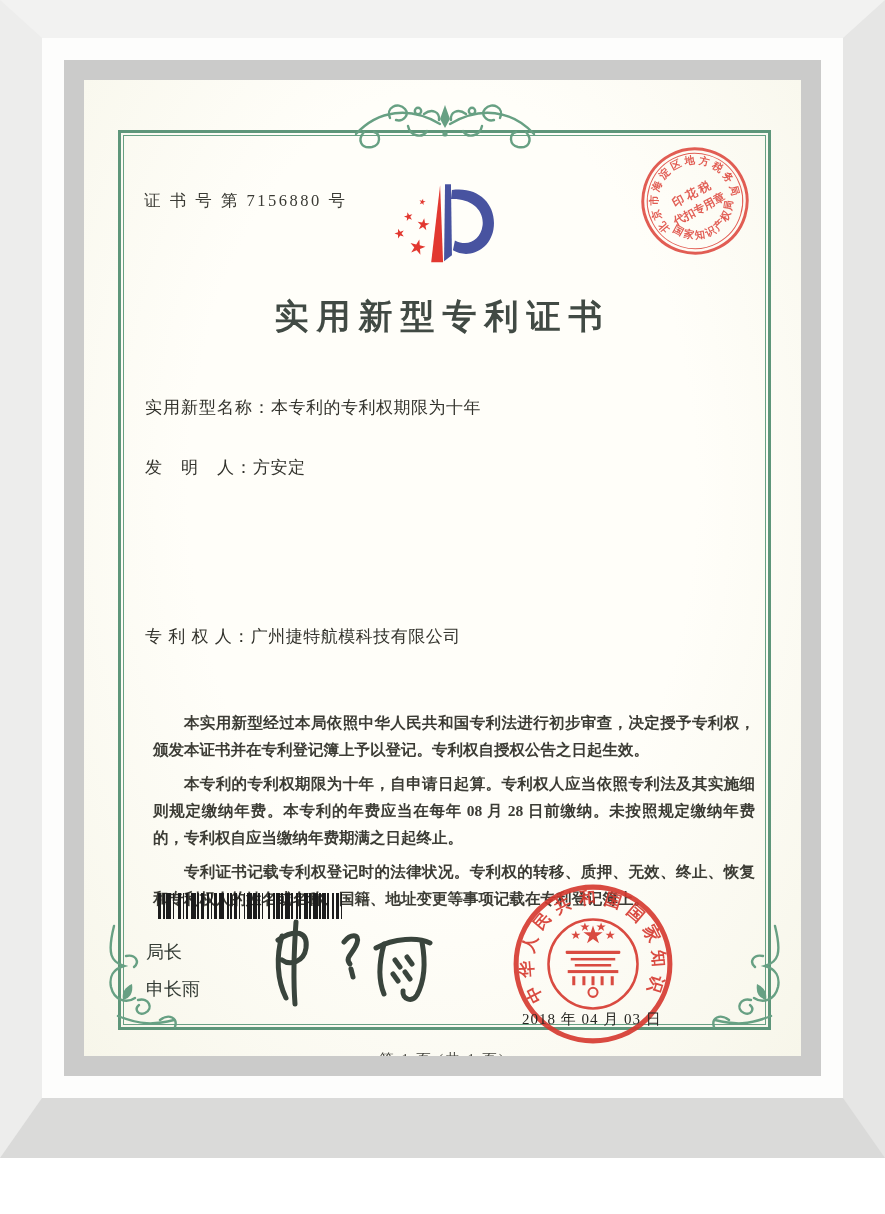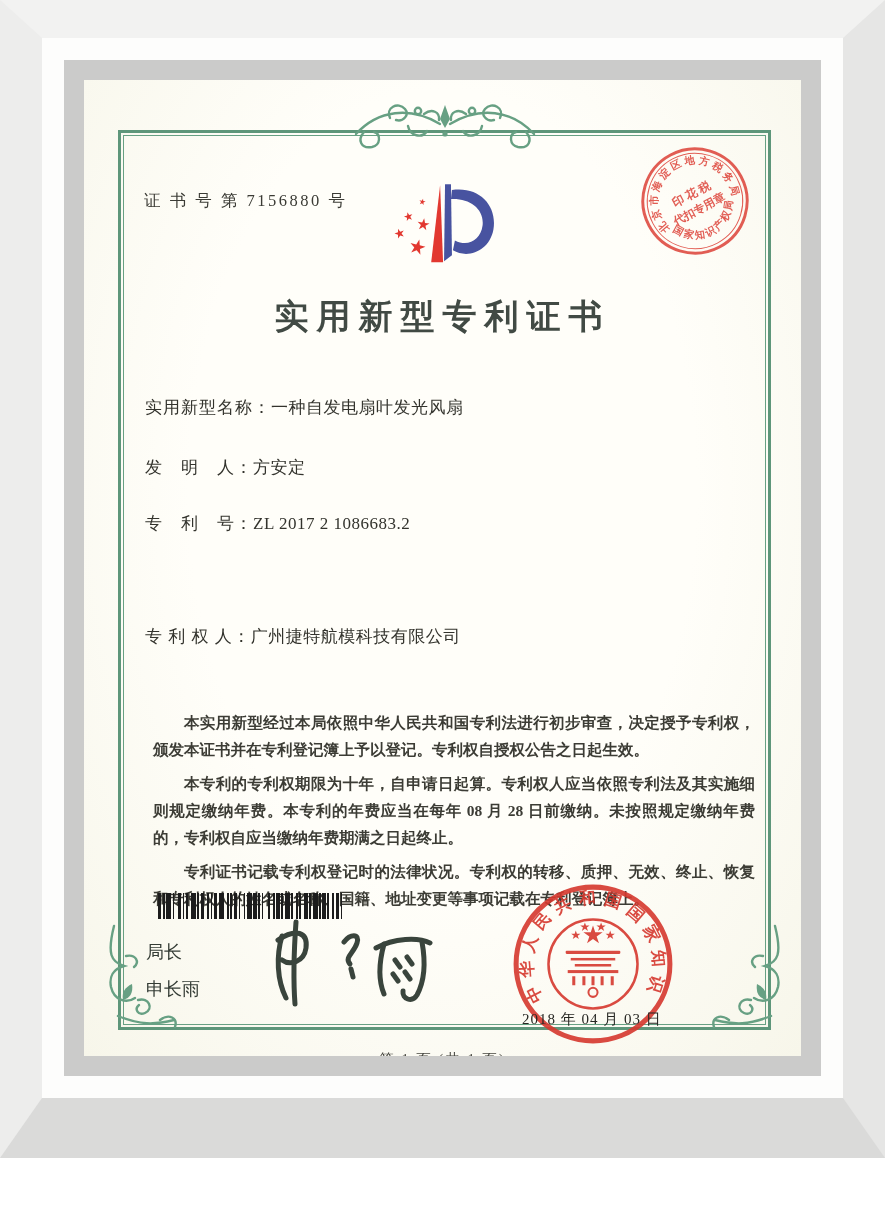--- a/index.html
+++ b/index.html
@@ -119,27 +119,24 @@
     </g>
     <g fill="#4853a0">
       <polygon points="77,6 83,6 84,78 76,84"></polygon>
       <path d="M84 12 C 112 8, 130 28, 126 52 C 122 74, 100 82, 85 73 L 87 63 C 100 70, 113 63, 115 48 C 117 31, 102 20, 83 21 Z"></path>
     </g>
   </svg>
 
   <div class="title">实用新型专利证书</div>
 
   <div class="field" style="top:316px">
-    <span class="flabel">实用新型名称：</span><span class="fvalue">一种自发电扇叶发光风扇</span>
+    <span class="flabel">实用新型名称：</span><span class="fvalue">本专利的专利权期限为十年</span>
   </div>
   <div class="field" style="top:376px">
     <span class="flabel">发　明　人：</span><span class="fvalue">方安定</span>
-  </div>
-  <div class="field" style="top:432px">
-    <span class="flabel">专　利　号：</span><span class="fvalue">ZL 2017 2 1086683.2</span>
   </div>
   <div class="field" style="top:545px">
     <span class="flabel">专 利 权 人：</span><span class="fvalue">广州捷特航模科技有限公司</span>
   </div>
 
   <div class="body-text">
     <p>本实用新型经过本局依照中华人民共和国专利法进行初步审查，决定授予专利权，颁发本证书并在专利登记簿上予以登记。专利权自授权公告之日起生效。</p>
     <p>本专利的专利权期限为十年，自申请日起算。专利权人应当依照专利法及其实施细则规定缴纳年费。本专利的年费应当在每年 08 月 28 日前缴纳。未按照规定缴纳年费的，专利权自应当缴纳年费期满之日起终止。</p>
     <p>专利证书记载专利权登记时的法律状况。专利权的转移、质押、无效、终止、恢复和专利权人的姓名或名称、国籍、地址变更等事项记载在专利登记簿上。</p>
   </div>

